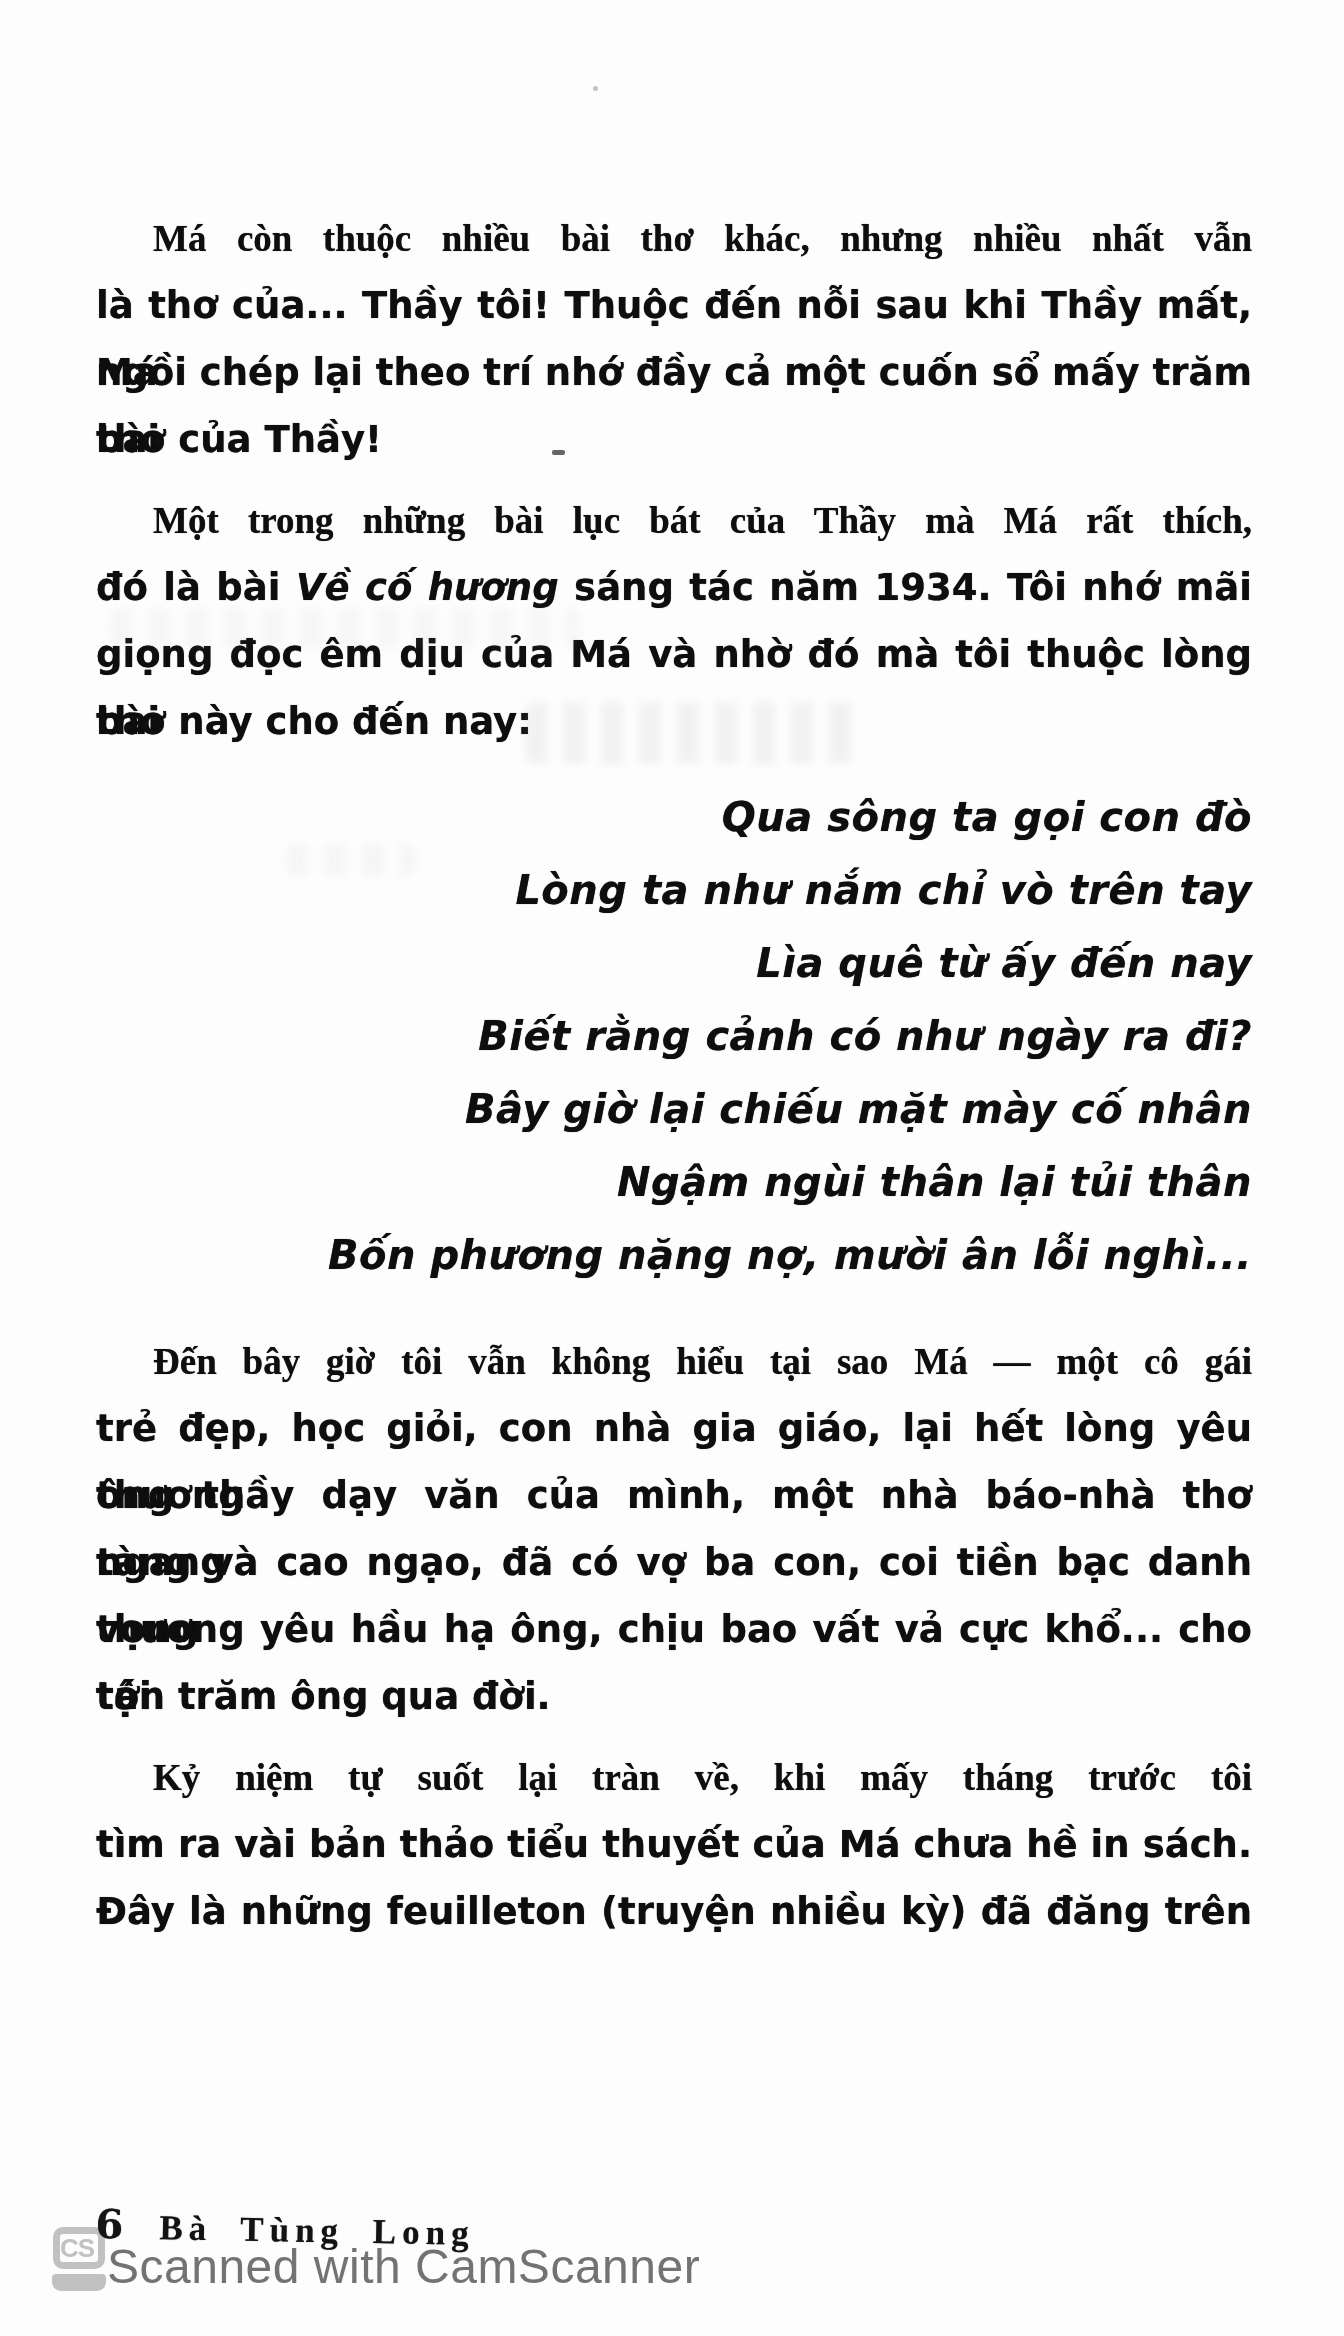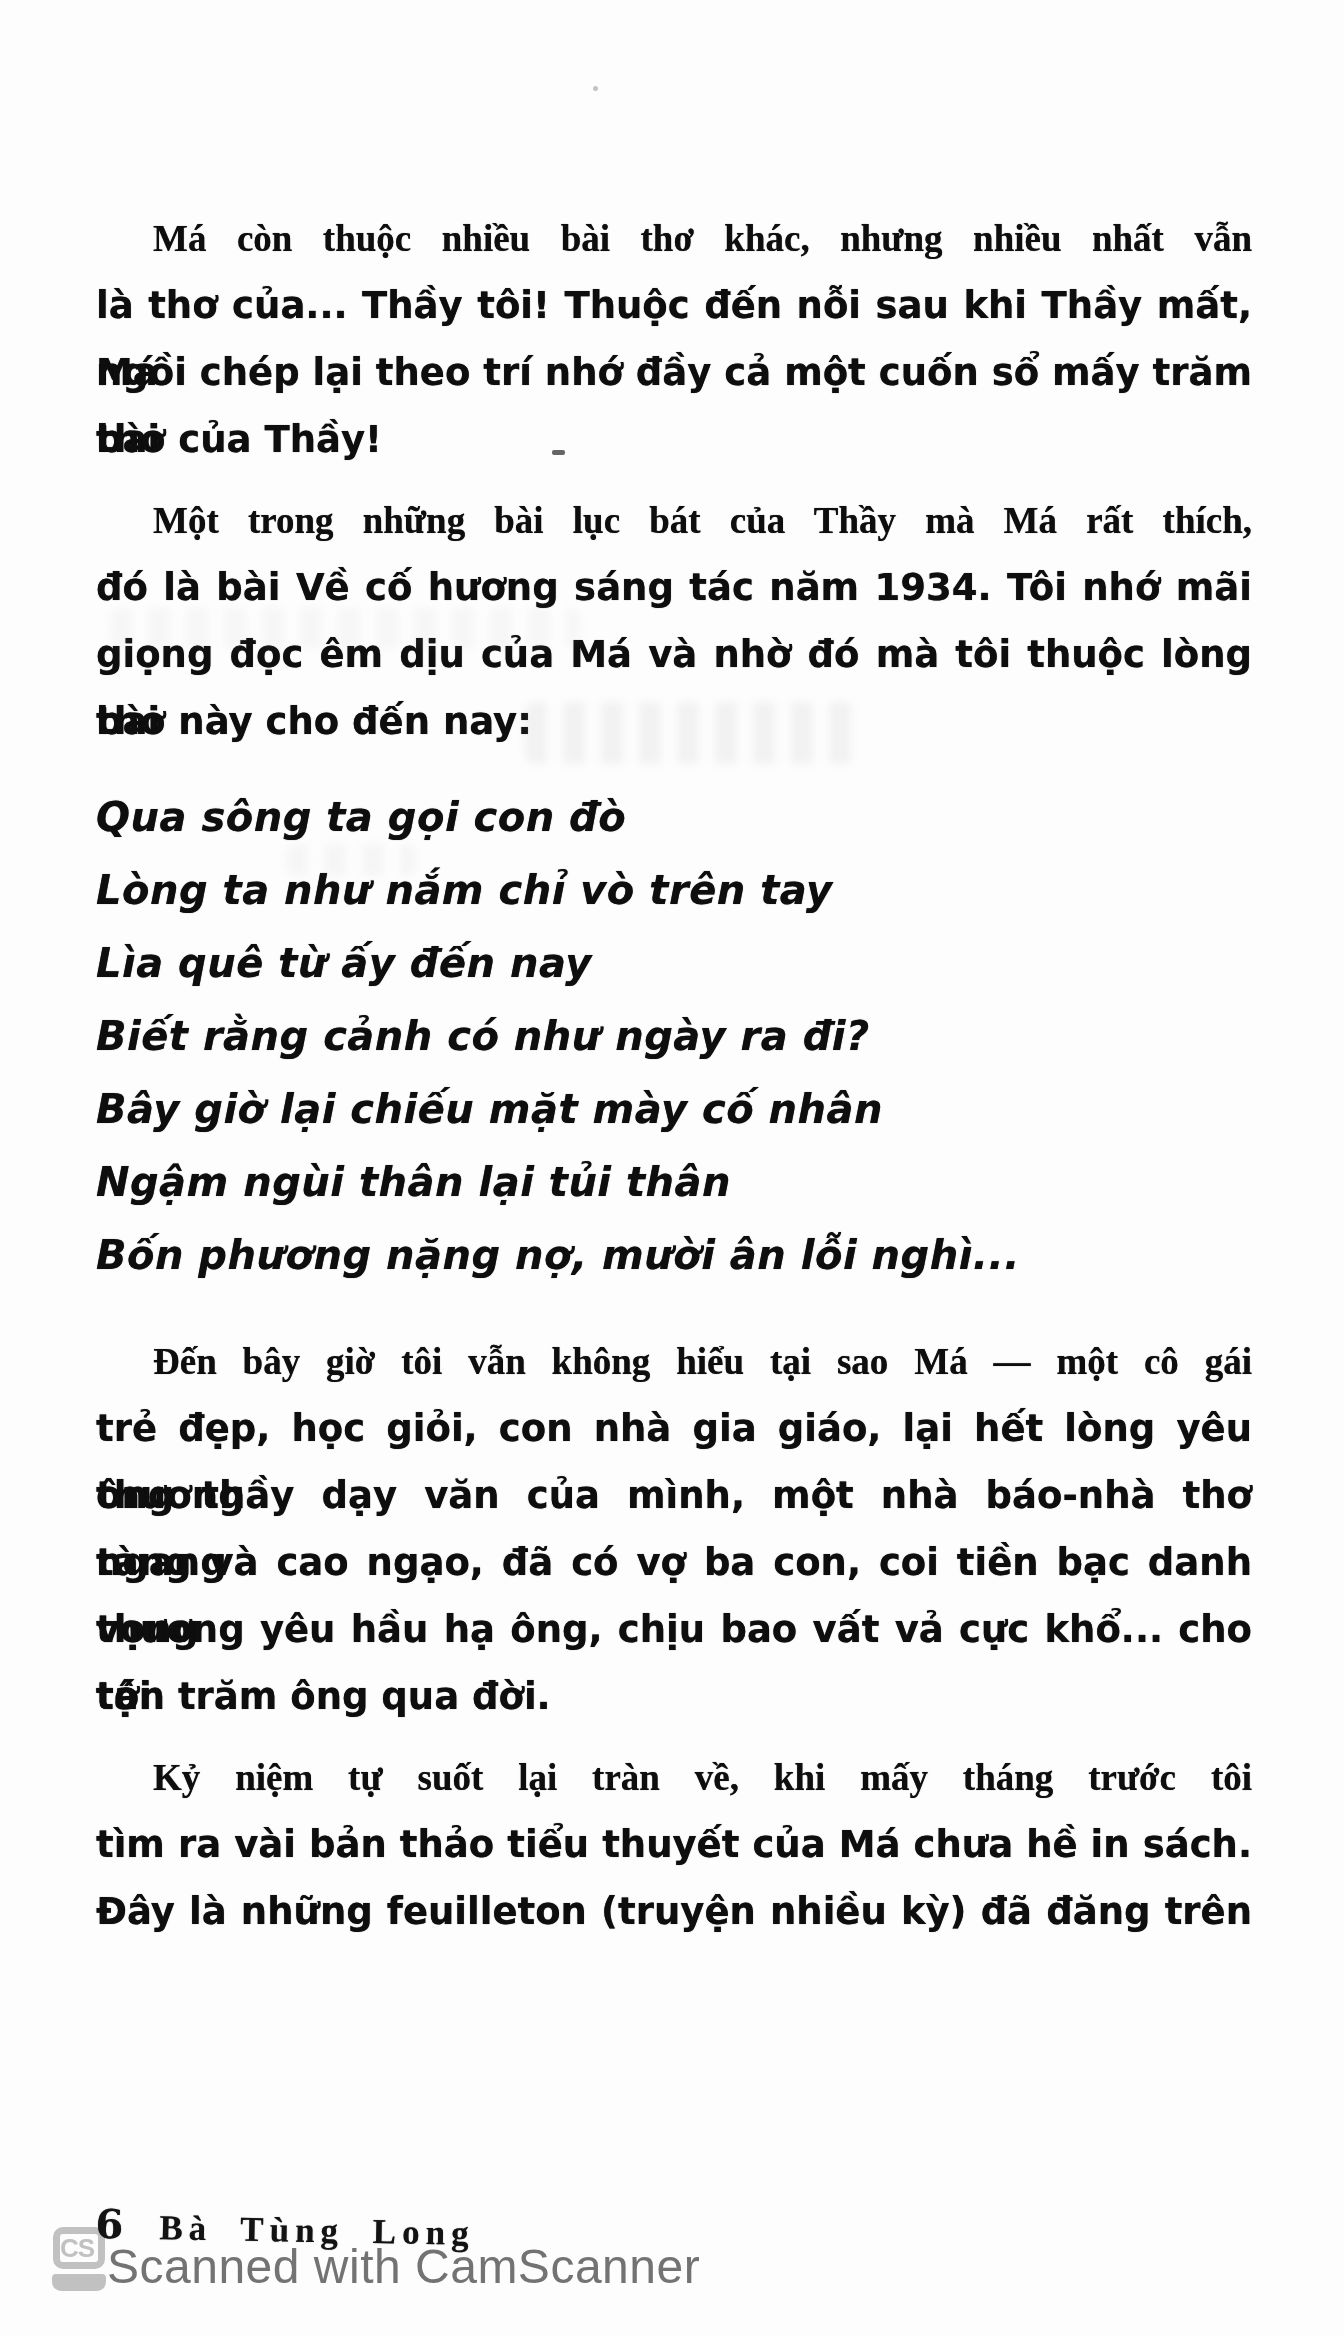--- a/index.html
+++ b/index.html
@@ -36,26 +36,26 @@
   .para.prose .line.just { text-align-last: justify; }
   .para.prose .line.indent { padding-left: 57px; font-family: Liberation Serif, serif; }
 
   .para.poem { margin-top: 26px; margin-bottom: 36px; }
   .para.poem .line {
     font-size: 40px;
     font-style: italic;
     font-weight: 600;
     height: 73px;
     line-height: 73px;
-    text-align: left;
+    text-align: right;
     letter-spacing: 0.5px;
     text-shadow: 0 0 0.8px rgba(5,5,5,0.75);
   }
 
-  .it { }
+  .it { font-style: italic; }
 
   
   .footer {
     position: absolute;
     left: 96px;
     top: 2200px;
     transform: rotate(1.05deg);
     transform-origin: left top;
     z-index: 3;
     white-space: nowrap;

